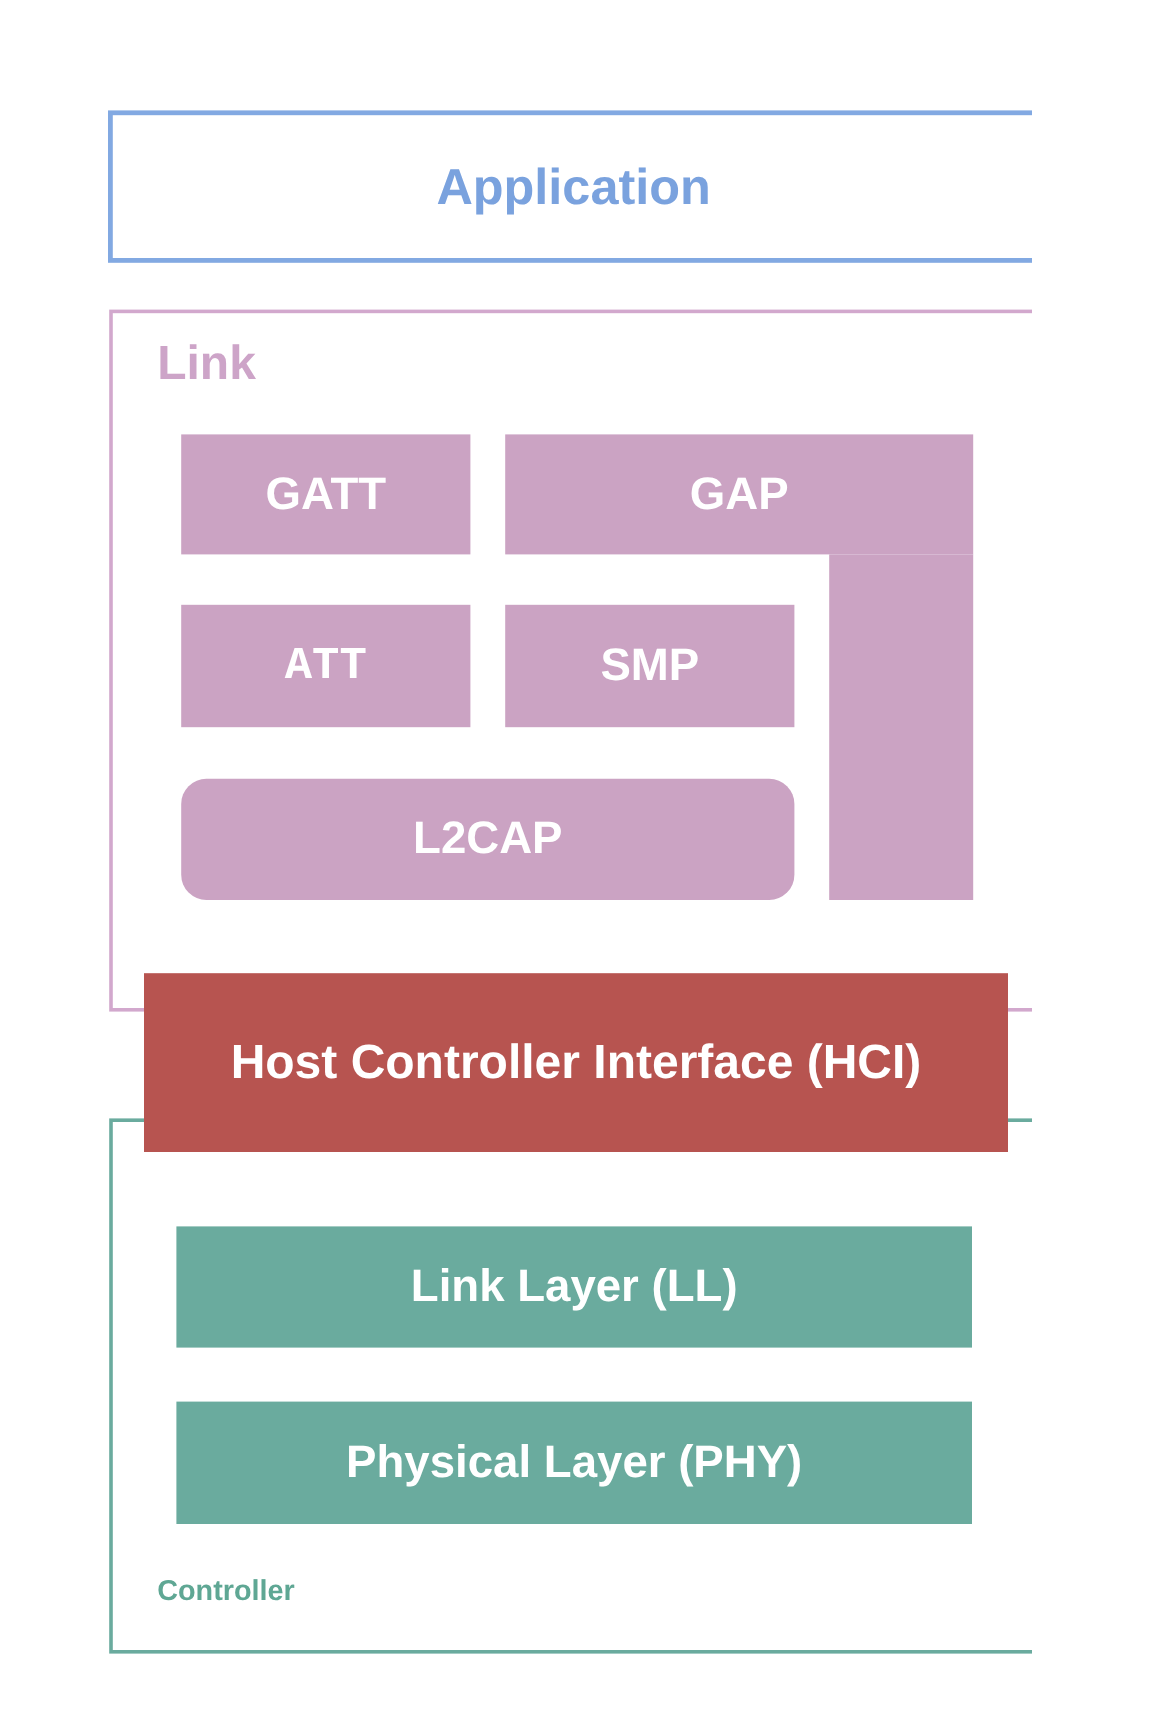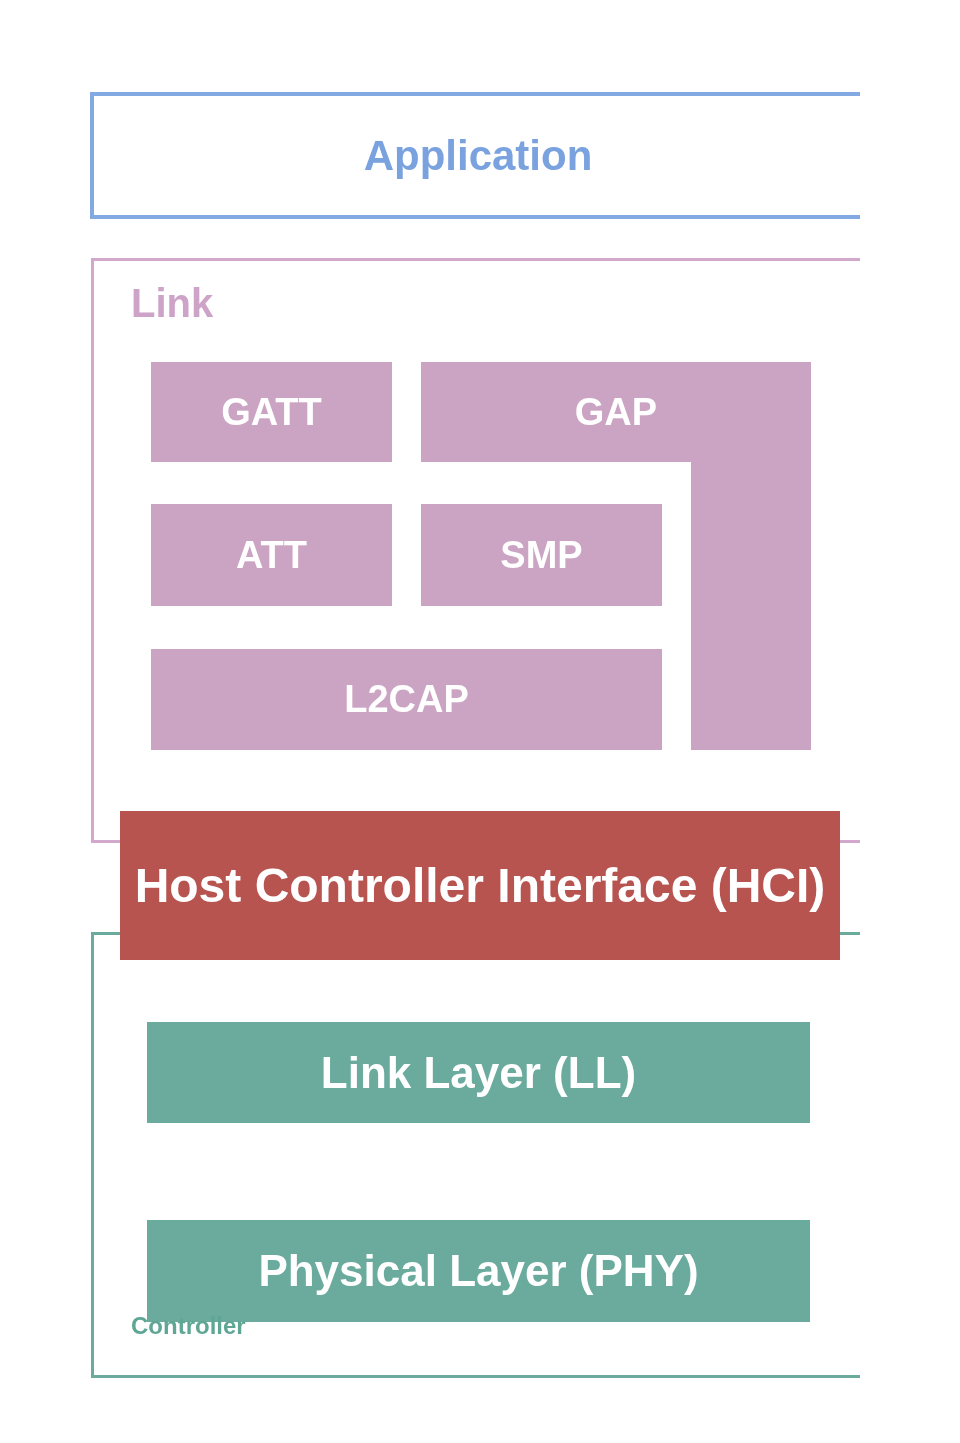--- a/index.html
+++ b/index.html
@@ -18,31 +18,31 @@
   .app-box{left:90px;top:92px;width:776px;height:127px;border:4px solid var(--blue-border);}
   .app-label{color:var(--blue);font-size:42px;font-weight:bold;}
 
   .host-box{left:91px;top:258px;width:775px;height:585px;border:3px solid var(--pink-border);}
   .host-label{left:131px;top:281px;color:var(--pink-label);font-size:40px;font-weight:bold;}
 
   .block{background:var(--mauve);color:var(--white);font-size:38px;font-weight:bold;}
   .gatt{left:151px;top:362px;width:241px;height:100px;}
   .gap{left:421px;top:362px;width:390px;height:100px;}
   .gap-arm{left:691px;top:462px;width:120px;height:288px;background:var(--mauve);}
-  .att{left:151px;top:504px;width:241px;height:102px;}
+  .att{left:151px;top:504px;width:241px;height:102px;font-family:Liberation Mono, monospace;}
   .smp{left:421px;top:504px;width:241px;height:102px;}
-  .l2cap{left:151px;top:649px;width:511px;height:101px;}
+  .l2cap{left:151px;top:649px;width:511px;height:101px;border-radius:21px;}
 
   .hci-bar{left:120px;top:811px;width:720px;height:149px;background:var(--red);
-           color:var(--white);font-size:48px;font-weight:bold;z-index:5;}
+           color:var(--white);font-size:40px;font-weight:bold;z-index:5;}
 
   .controller-box{left:91px;top:932px;width:775px;height:446px;border:3px solid var(--teal);}
-  .tblock{background:var(--teal);color:var(--white);font-size:44px;font-weight:bold;}
+  .tblock{background:var(--teal);color:var(--white);font-size:38px;font-weight:bold;}
   .ll{left:147px;top:1022px;width:663px;height:101px;}
-  .phy{left:147px;top:1220px;width:663px;height:102px;}
+  .phy{left:147px;top:1168px;width:663px;height:102px;}
   .controller-label{left:131px;top:1312px;color:var(--teal-label);font-size:24px;font-weight:bold;}
 </style>
 </head>
 <body>
 
 <div class="canvas">
 
   <div class="abs app-box center">
     <span class="app-label">Application</span>
   </div>

